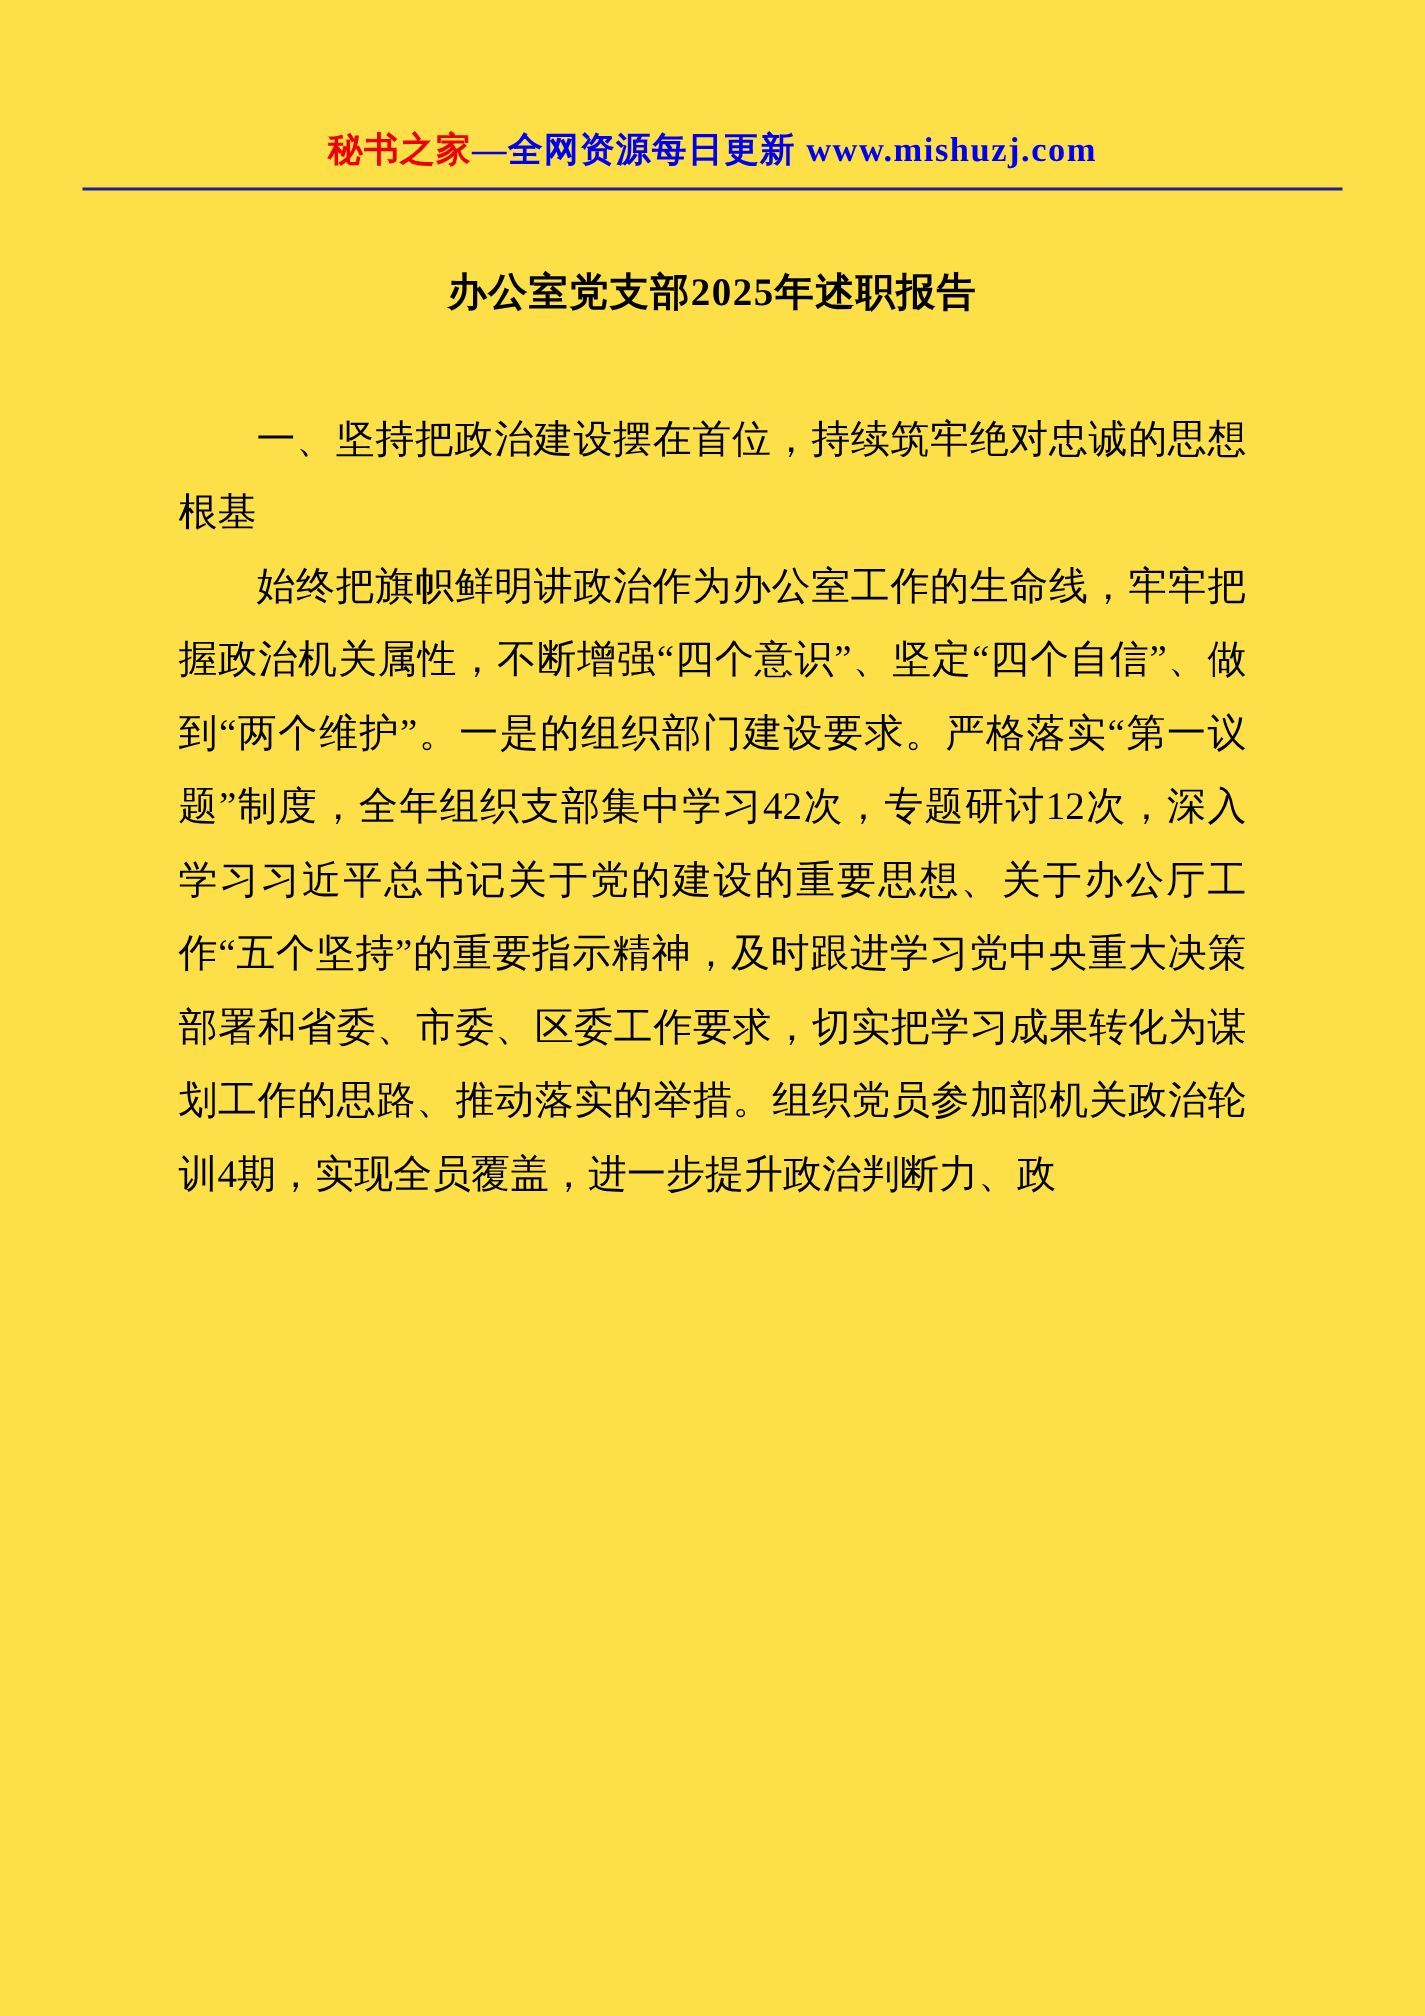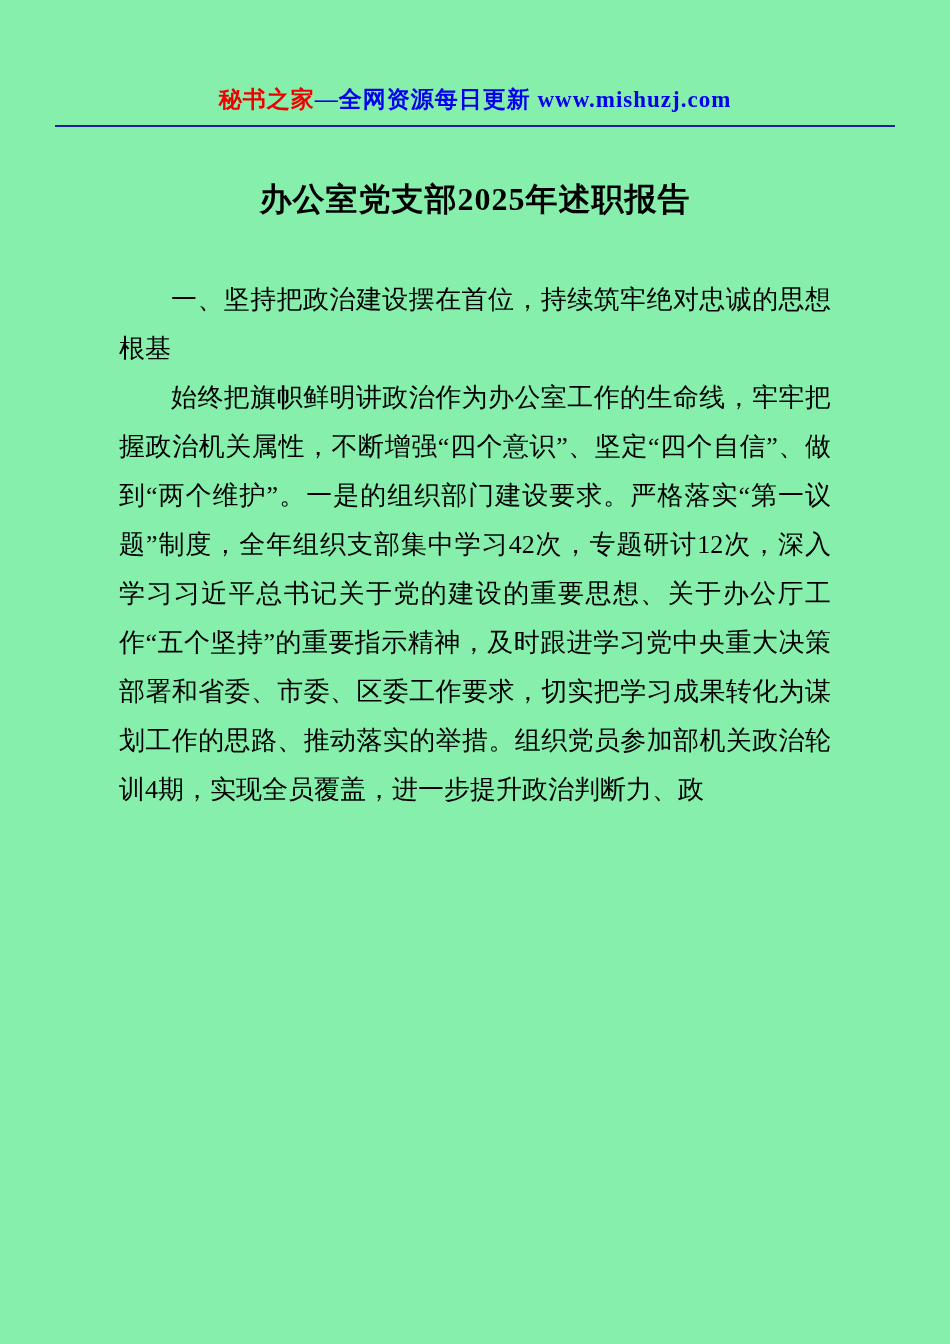--- a/index.html
+++ b/index.html
@@ -5,21 +5,21 @@
   html, body {
     margin: 0;
     padding: 0;
     background: #ffffff;
   }
   .page {
     position: relative;
     width: 950px;
     height: 1344px;
     margin: 0 auto;
-    background: #86efac;
+    background: #fde047;
     overflow: hidden;
     box-sizing: border-box;
     font-family: "Liberation Serif", "DejaVu Serif", serif;
     color: #000000;
   }
   .doc-header {
     padding: 84px 55px 0 55px;
   }
   .doc-header-text {
     text-align: center;
@@ -28,21 +28,21 @@
     letter-spacing: 1px;
     white-space: nowrap;
   }
   .doc-header-rule {
     margin-top: 10px;
     border-bottom: 2px solid #1f1f9c;
   }
   .doc-title {
     margin: 52px 80px 0 80px;
     text-align: center;
-    font-size: 32px;
+    font-size: 26px;
     font-weight: 700;
     letter-spacing: 1px;
     line-height: 1.25;
   }
   .doc-body {
     width: 712px;
     margin: 56px auto 0 auto;
     font-size: 26px;
     line-height: 49px;
     text-align: justify;

